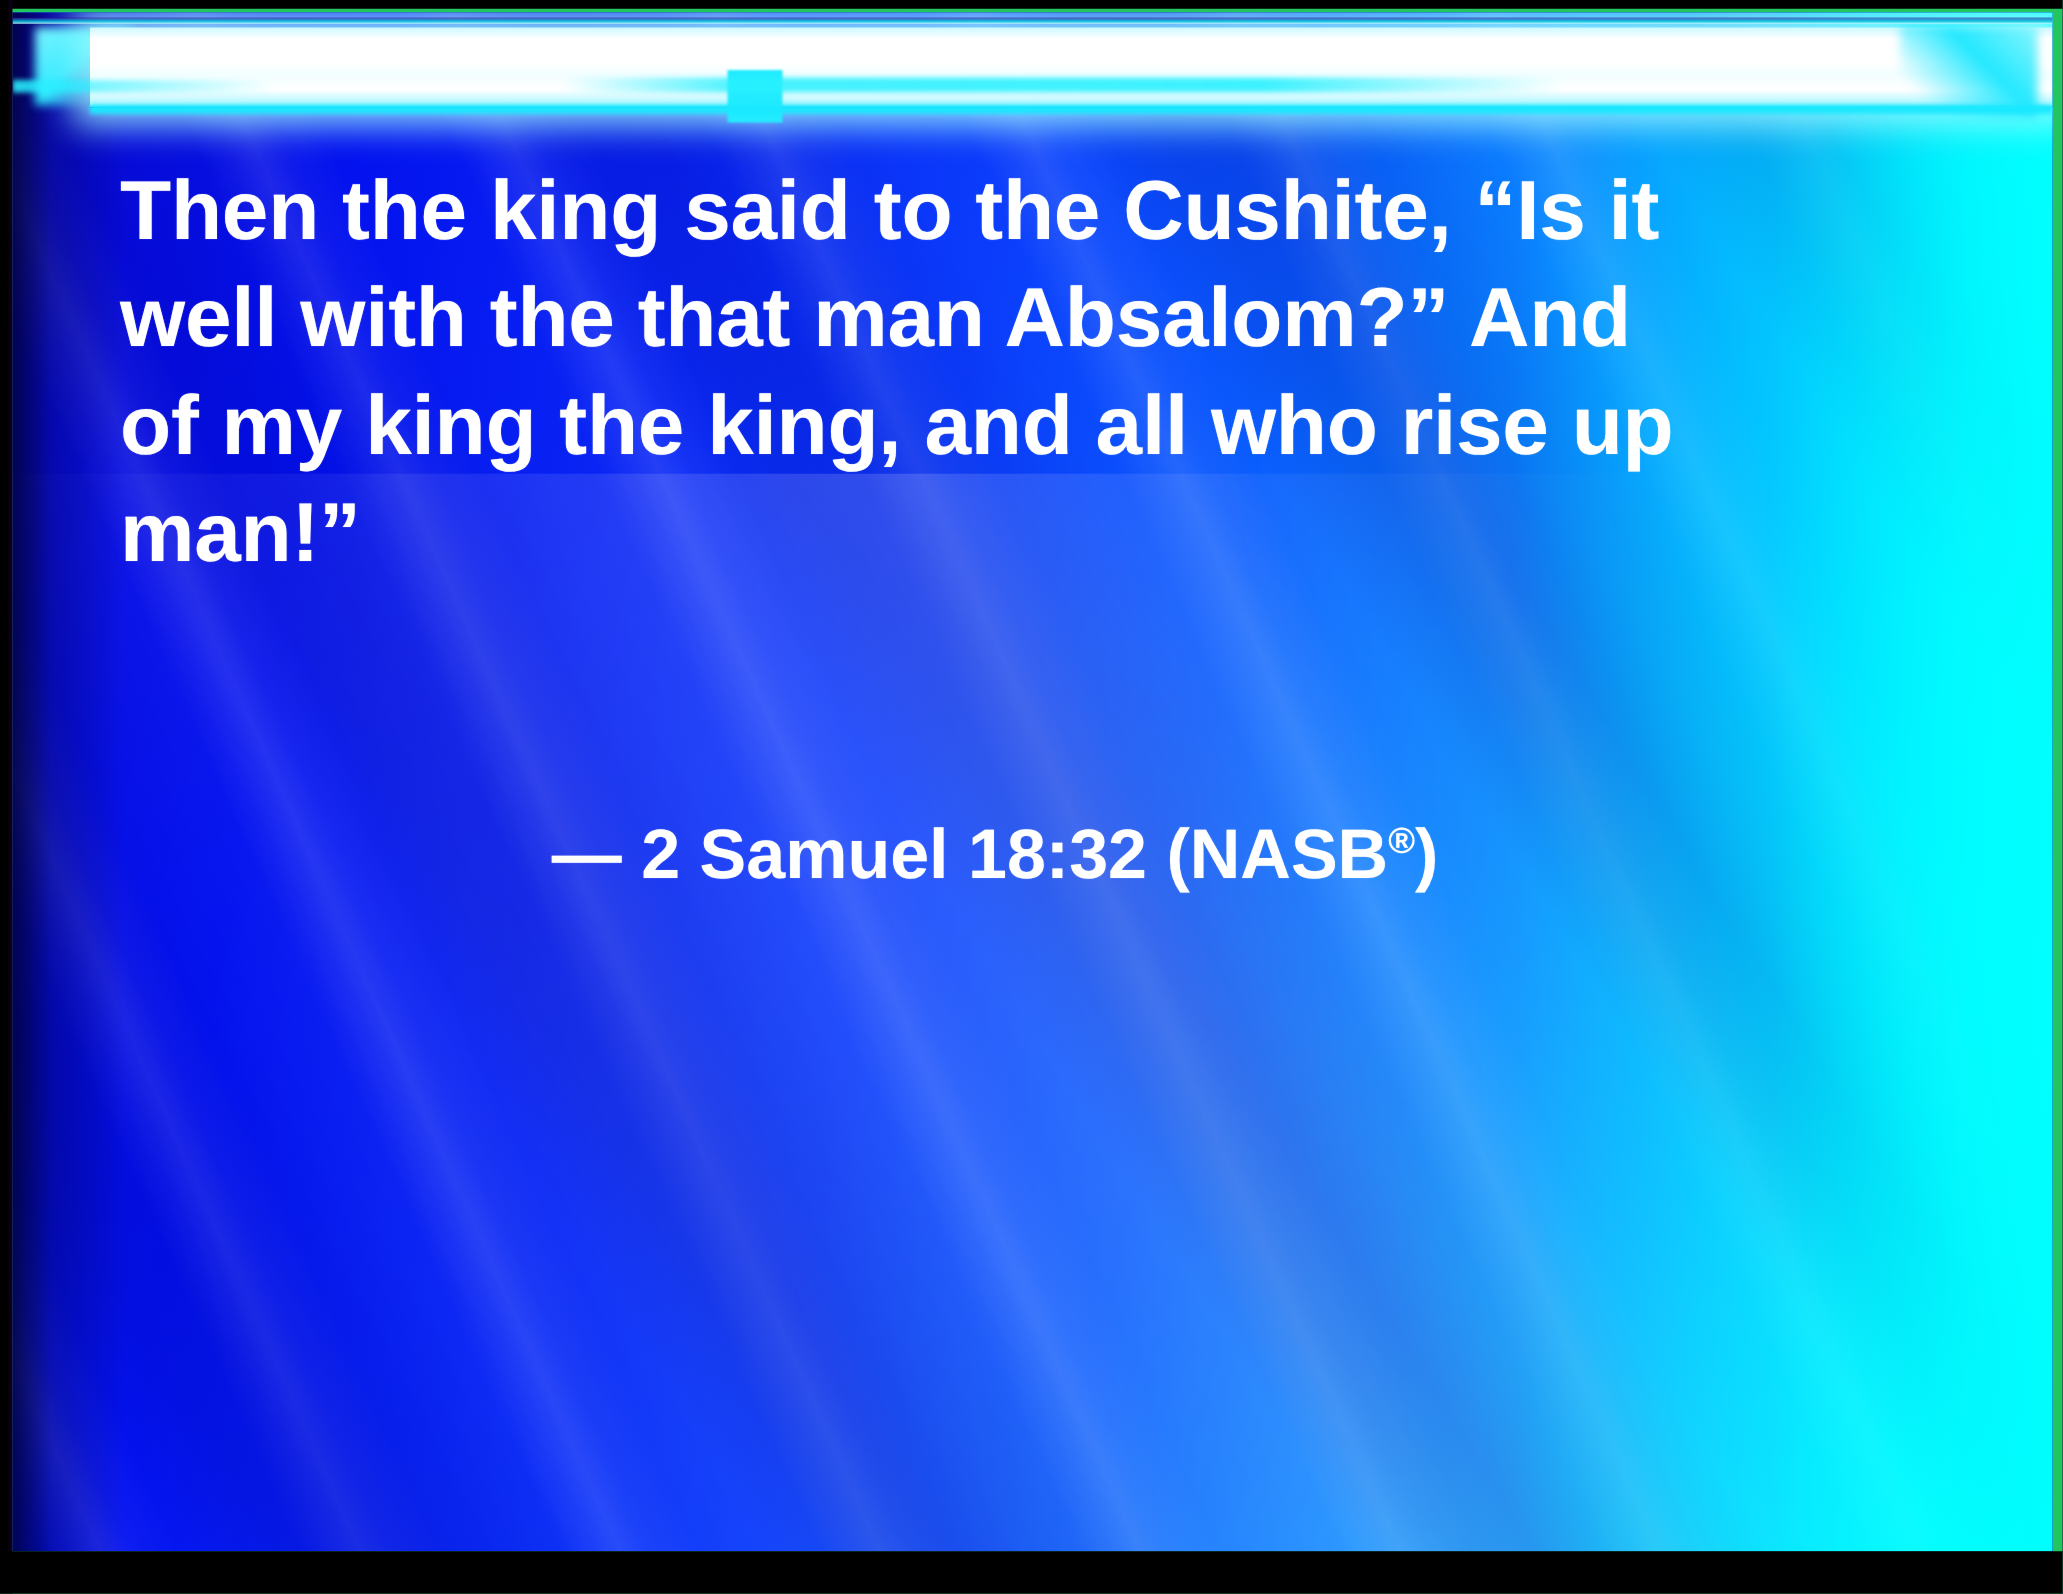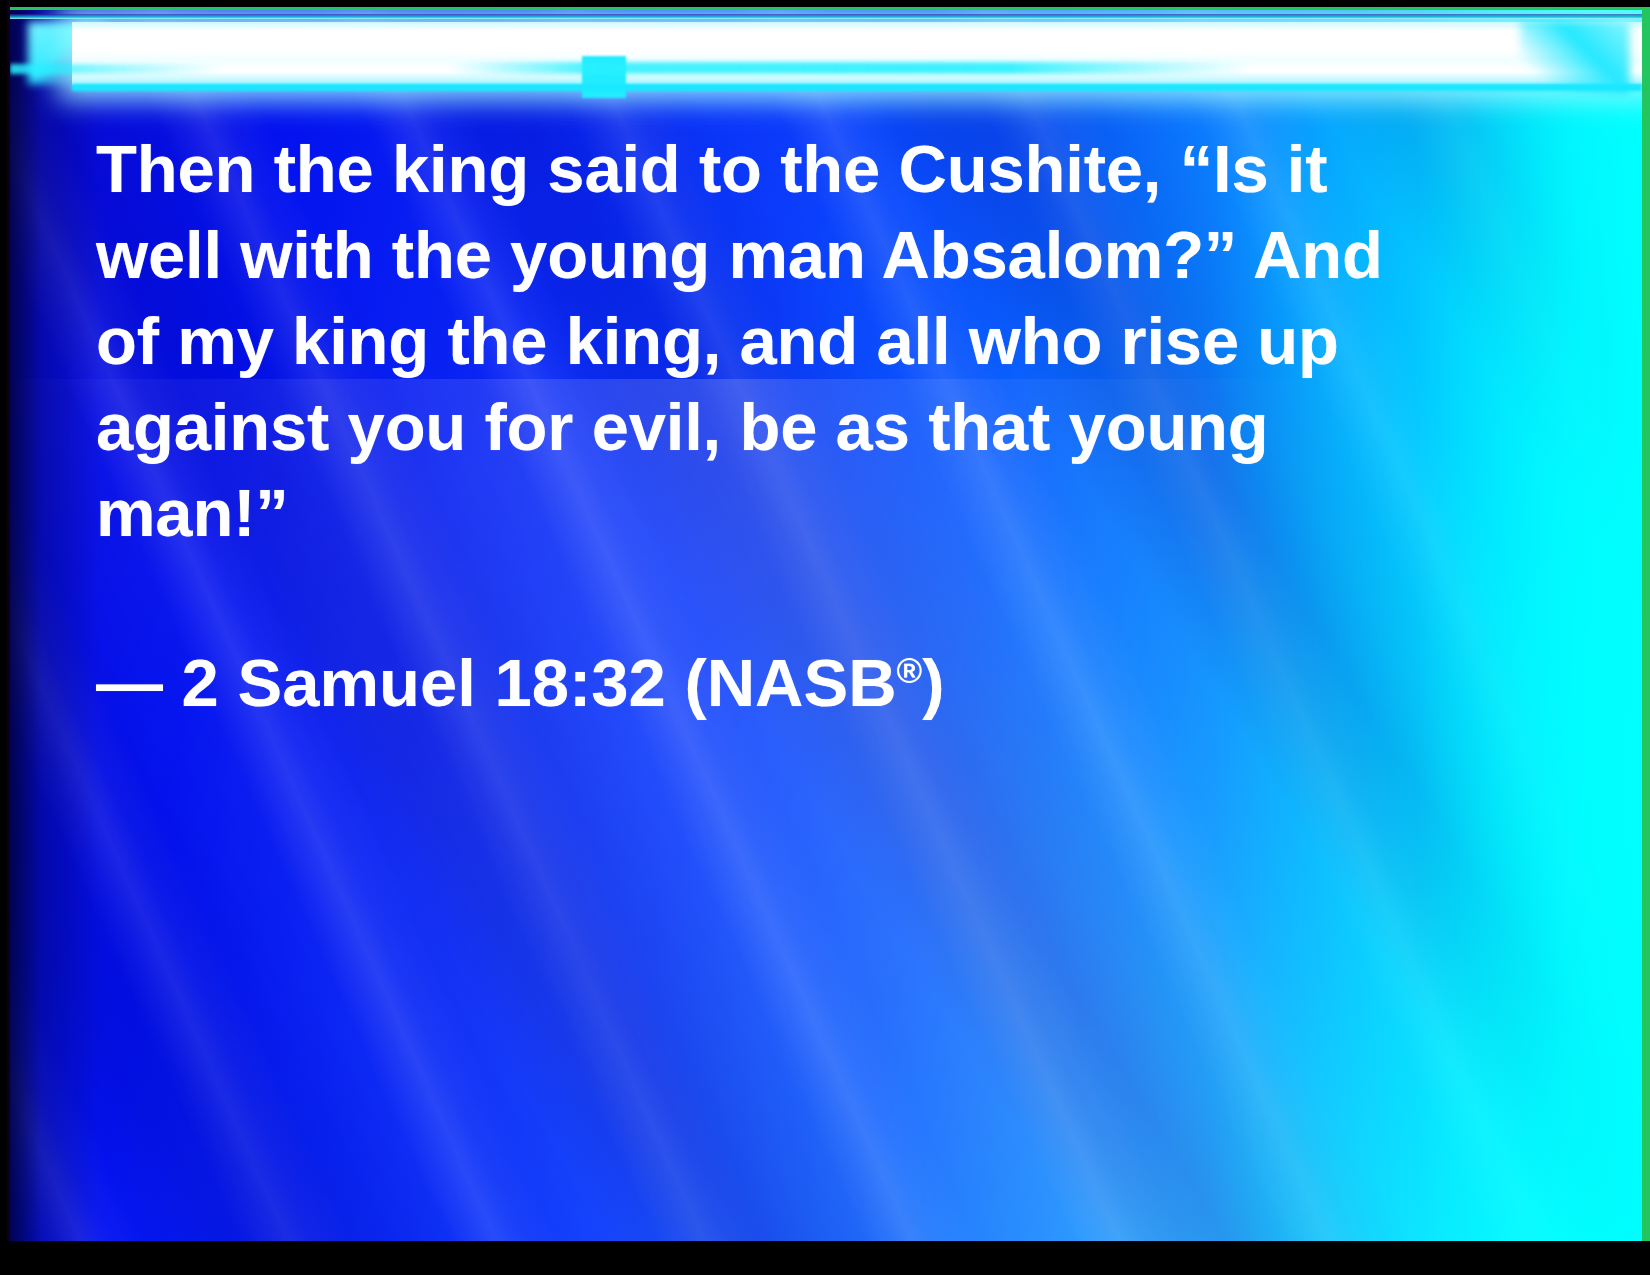--- a/index.html
+++ b/index.html
@@ -231,25 +231,25 @@
     line-height: 86px;
     letter-spacing: -0.2px;
     white-space: nowrap;
     text-shadow: 0 0 1px rgba(255,255,255,0.45);
   }
   #citation-line {
     position: absolute;
     left: 86px;
     top: 630px;
     width: 1400px;
-    text-align: left;
+    text-align: center;
     color: #ffffff;
     font-family: "Liberation Sans", sans-serif;
     font-weight: bold;
-    font-size: 67px;
+    font-size: 56px;
     line-height: 86px;
     white-space: nowrap;
     text-shadow: 0 0 1px rgba(255,255,255,0.45);
   }
   #citation-line sup {
     font-size: 0.52em;
     vertical-align: super;
     line-height: 0;
   }
 
@@ -307,23 +307,22 @@
       <div id="top-glow-wisp-b"></div>
       <div id="top-glow-notch"></div>
       <div id="top-glow-wisp-a"></div>
       <div id="top-glow-right-wedge"></div>
       <div id="top-glow-underline"></div>
       <div id="top-hairline"></div>
     </div>
 
     <div id="verse-block">
       <div class="verse-line">Then the king said to the Cushite, “Is it</div>
-      <div class="verse-line">well with the young man Absalom?” And</div>
+      <div class="verse-line">well with the that man Absalom?” And</div>
       <div class="verse-line">of my king the king, and all who rise up</div>
-      <div class="verse-line">against you for evil, be as that young</div>
       <div class="verse-line">man!”</div>
     </div>
 
     <div id="citation-line"><span>— 2 Samuel 18:32 (NASB</span><sup>®</sup><span>)</span></div>
 
   </div>
 
   <div id="top-bar"></div>
   <div id="left-bar"></div>
   <div id="right-bar"></div>

